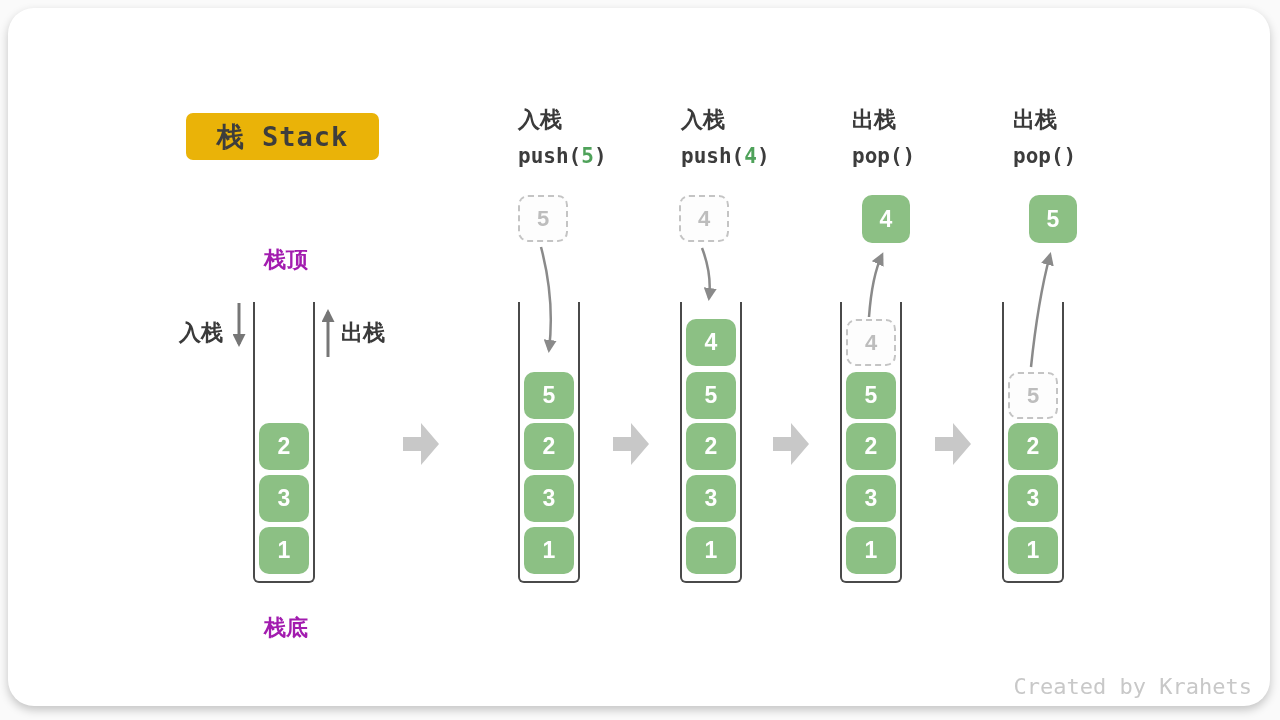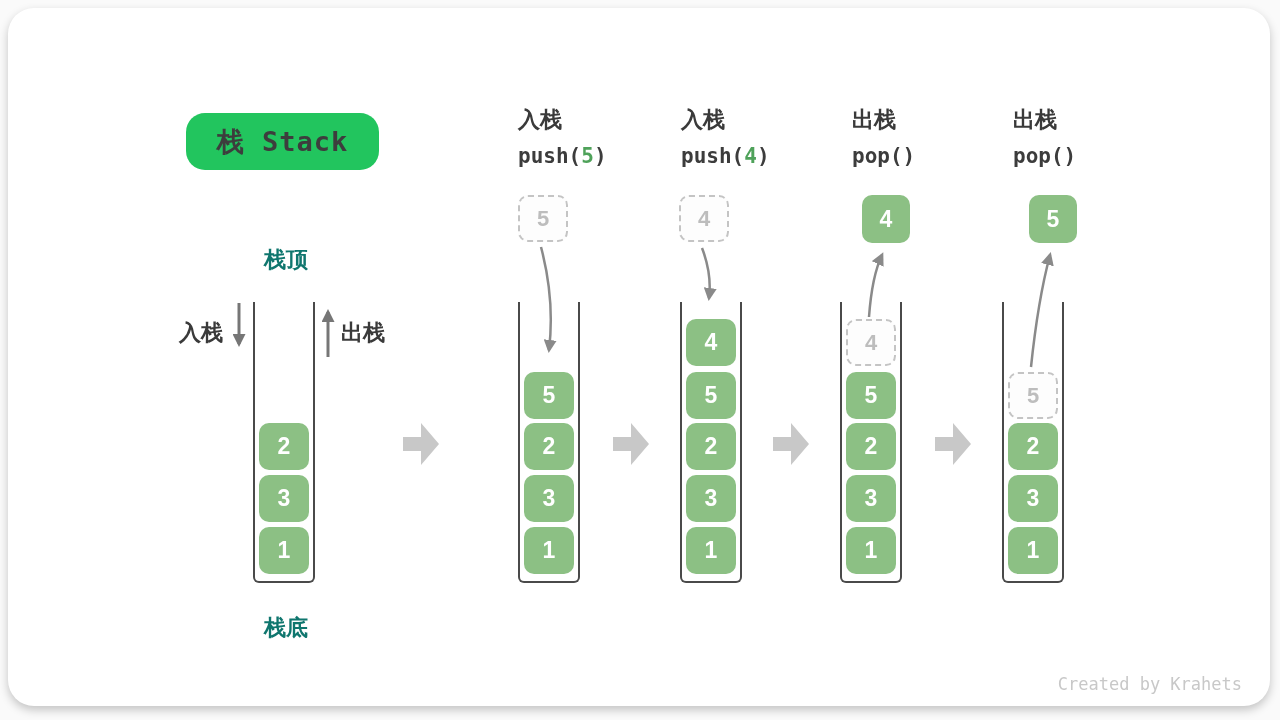--- a/index.html
+++ b/index.html
@@ -10,22 +10,22 @@
   }
   .card{
     position:absolute;left:8px;top:8px;width:1262px;height:698px;
     background:#ffffff;border-radius:26px;
     box-shadow:0 4px 10px rgba(0,0,0,0.22);
   }
   .abs{position:absolute;}
 
   
   .title-box{
-    position:absolute;left:186px;top:113px;width:193px;height:57px;
-    background:#22c55e;border-radius:19px;
+    position:absolute;left:186px;top:113px;width:193px;height:47px;
+    background:#eab308;border-radius:7px;
     display:flex;align-items:center;justify-content:center;
   }
   .title-text{
     font-family:"DejaVu Sans Mono","Liberation Mono",monospace;
     font-size:27px;font-weight:bold;color:#3d3d3d;letter-spacing:1px;
   }
 
   
   .op-header{position:absolute;top:106px;}
   .op-line1{font-size:22px;font-weight:600;color:#3a3a3a;line-height:28px;}
@@ -52,26 +52,26 @@
     position:absolute;width:46px;height:43px;border-radius:10px;
     border:2px dashed #c4c4c4;background:#fdfdfd;
     display:flex;align-items:center;justify-content:center;
     color:#bdbdbd;font-size:22px;font-weight:bold;
   }
   .ghost.in-stack{left:4px;}
   .r0{top:17px;} .r1{top:70px;} .r2{top:121px;} .r3{top:173px;} .r4{top:225px;}
 
   
   .side-label{font-size:22px;font-weight:bold;color:#3a3a3a;}
-  .cap-label{font-size:22px;font-weight:bold;color:#0f766e;width:120px;text-align:center;}
+  .cap-label{font-size:22px;font-weight:bold;color:#a21caf;width:120px;text-align:center;}
 
   .watermark{
-    position:absolute;right:38px;top:674px;
+    position:absolute;right:28px;top:674px;
     font-family:"DejaVu Sans Mono","Liberation Mono",monospace;
-    font-size:17px;color:#c8c8c8;text-align:center;
+    font-size:22px;color:#c8c8c8;text-align:center;
   }
   svg.overlay{position:absolute;left:0;top:0;pointer-events:none;}
 </style>
 </head>
 <body>
 
 <div class="card"></div>
 
 <div class="title-box">
   <span class="title-text">栈 Stack</span>

